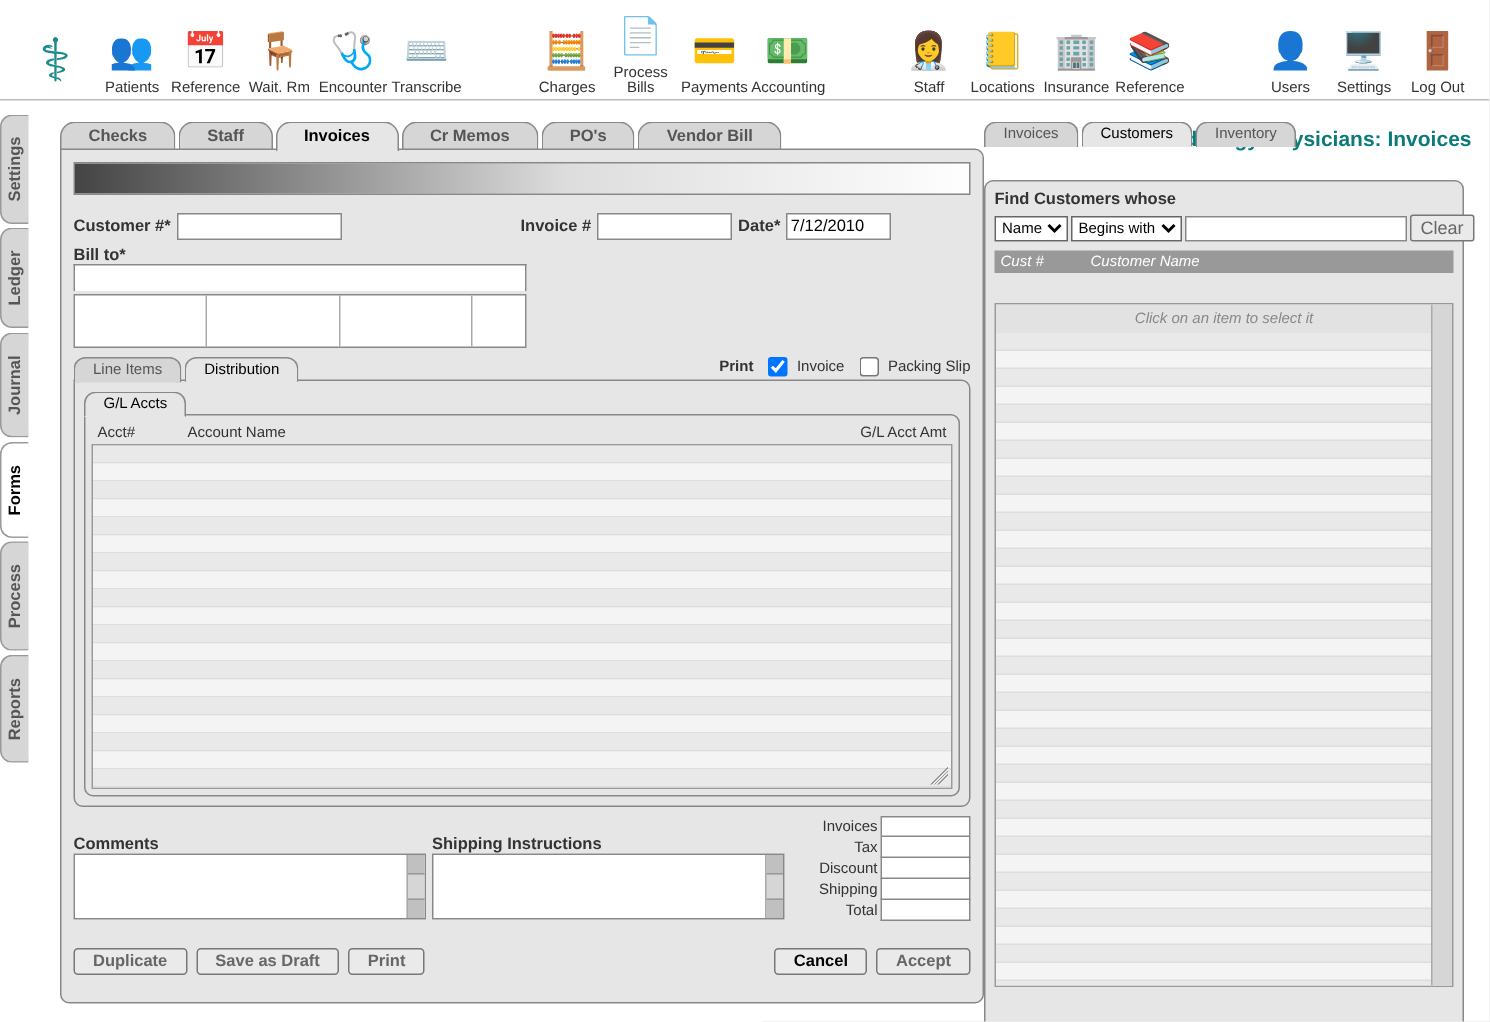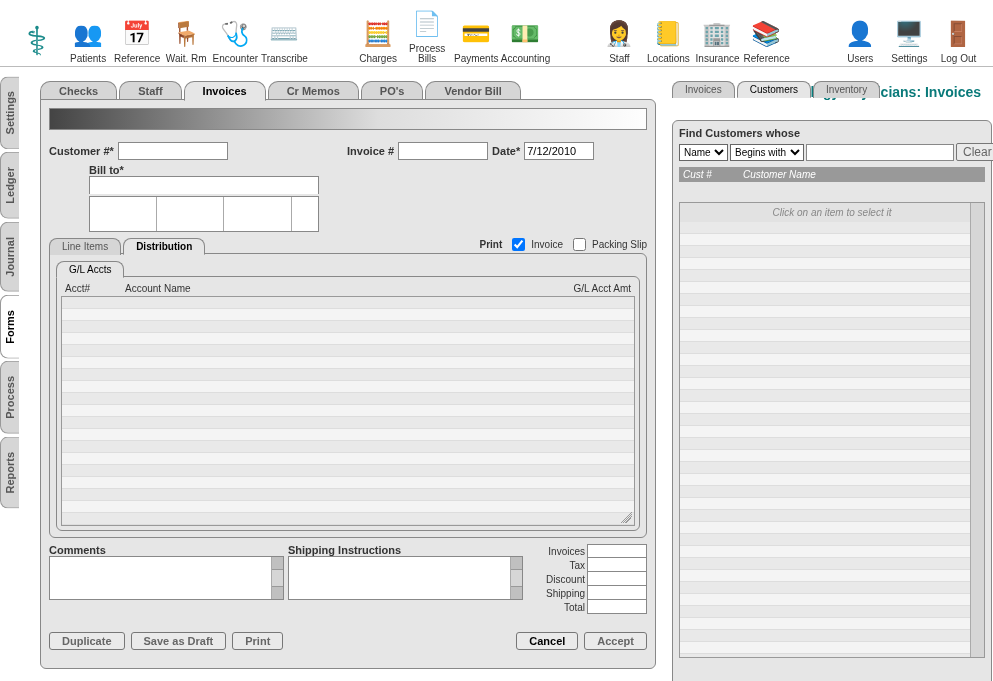--- a/index.html
+++ b/index.html
@@ -80,21 +80,21 @@
     padding: 4px 8px 4px 14px;
   }
   .page-title {
     position: absolute;
     top: 8px;
     right: 12px;
     font-size: 14px;
     font-weight: bold;
     color: #0a7a7a;
   }
-  .flexrow { display:flex; gap: 16px; height: 100%;}
+  .flexrow { display:flex; gap: 0; height: 100%;}
 
   
   .doctabs, .minitabs, .subtabs, .sidepanel-tabs {
     display:flex; gap:0; position: relative;
     margin-bottom: -1px;
   }
   .doctab, .subtab, .sptab, .minitab {
     background: #d6d6d6;
     border: 1px solid #888;
     border-bottom: none;
@@ -109,21 +109,21 @@
     top:1px;
   }
   .doctab.active, .subtab.active, .sptab.active, .minitab.active {
     background: #e6e6e6;
     color: #000;
     z-index:2;
     border-bottom: 1px solid #e6e6e6;
     top:1px;
   }
   .subtab, .minitab, .sptab { font-size:10px; padding: 2px 12px; font-weight: normal; border-radius: 8px 8px 0 0;}
-  .subtab.active { font-weight: bold;}
+  .subtab.active { font-weight: normal;}
 
   
   .panel {
     background: #e6e6e6;
     border: 1px solid #888;
     border-radius: 0 6px 6px 6px;
     padding: 8px;
     position:relative;
   }
   .left-panel { width: 616px; height: 570px;}
@@ -139,22 +139,21 @@
   .form-row { display:flex; align-items:center; gap:4px; margin-bottom:4px; flex-wrap:wrap;}
   .form-row label { font-weight: bold; font-size:11px;}
   input.txt, .txtbox {
     border: 1px solid #888;
     background: #fff;
     height: 18px;
     font-size: 11px;
     padding: 0 2px;
   }
   .addr-block {
-    width: 230px;
-    margin-left: 40px;
+    width: 302px;
   }
   .addr-box {
     border: 1px solid #888; background:#fff; height: 36px; margin-top:2px;
     display:flex;
   }
   .addr-box > div { border-right:1px solid #aaa; flex:1;}
   .addr-box > div:last-child{ border-right:none; flex:0.4}
   .addr-top { border:1px solid #888; border-bottom:none; background:#fff; height:18px;}
 
   .subpanel {
@@ -178,21 +177,21 @@
   .grid-body::after{
     content:""; position:absolute; right:2px; bottom:2px;
     width:12px; height:12px;
     background: linear-gradient(135deg, transparent 50%, #999 50%, #999 55%, transparent 55%, transparent 60%, #999 60%, #999 65%, transparent 65%, transparent 70%, #999 70%, #999 75%, transparent 75%);
   }
   .striped div { height:12px; border-bottom:1px solid #ddd;}
   .striped div:nth-child(odd){ background:#e9e9e9;}
   .striped div:nth-child(even){ background:#f4f4f4;}
 
   .comments-row { display:flex; gap:4px; margin-top:6px;}
-  .comments-box,.ship-box { flex:1;}
+  .comments-box,.ship-box { flex:1;margin-top:13px;}
   .memo {
     border:1px solid #888; background:#fff; height:44px; position:relative;
   }
   .memo .scroll { position:absolute; right:0; top:0; bottom:0; width:12px; background:#d6d6d6; border-left:1px solid #aaa;}
   .memo .scroll::before{content:"";position:absolute;top:0;left:0;right:0;height:12px;background:#c0c0c0;border-bottom:1px solid #999;}
   .memo .scroll::after{content:"";position:absolute;bottom:0;left:0;right:0;height:12px;background:#c0c0c0;border-top:1px solid #999;}
   .totals { width:120px; }
   .totals-row{ display:flex; justify-content:flex-end; align-items:center; font-size:10px; height:14px;}
   .totals-row .lbl{flex:1; text-align:right; padding-right:2px;}
   .totals-row .val{ width:60px; height:14px; border:1px solid #888; background:#fff; border-top:none;}

